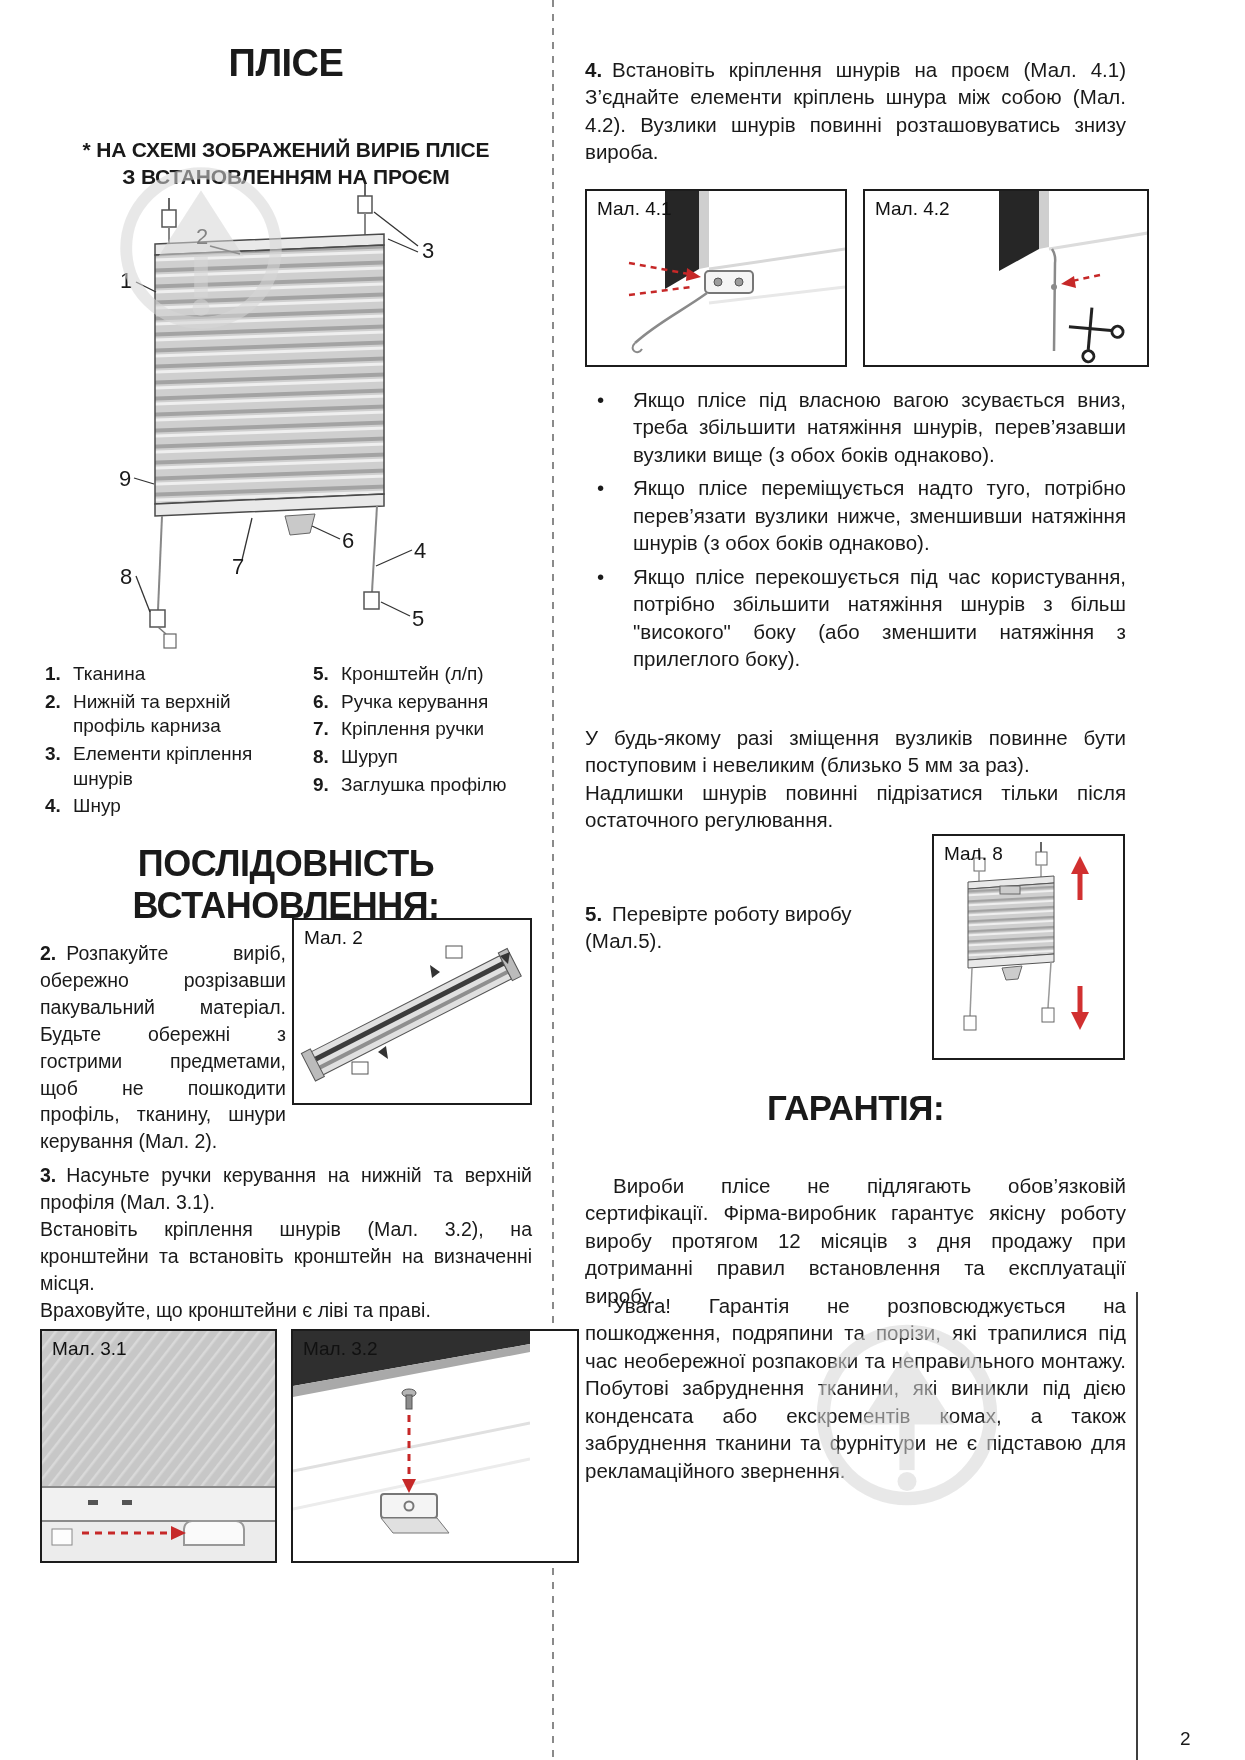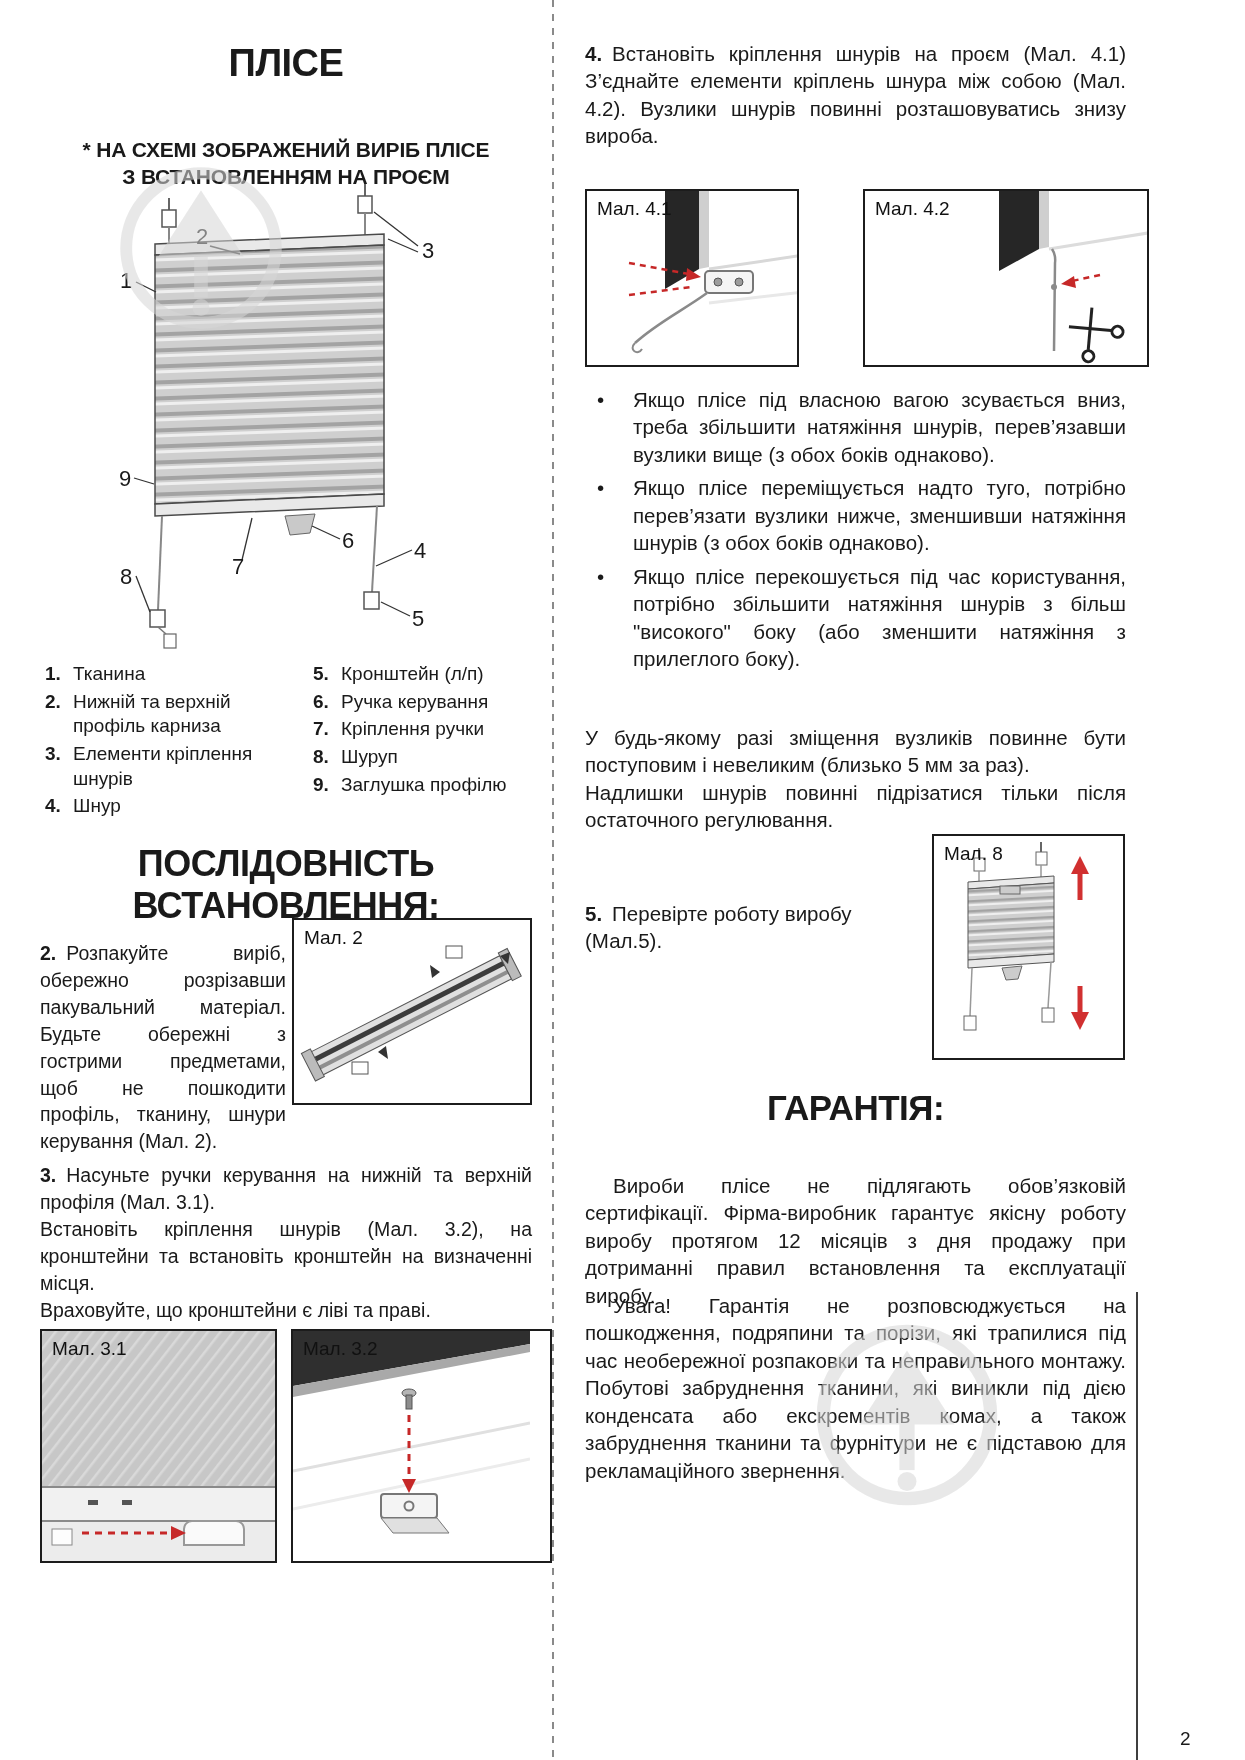--- a/index.html
+++ b/index.html
@@ -219,21 +219,21 @@
       <rect x="-12" y="156" width="257" height="34" rx="9" fill="#f1f1f1" stroke="#8a8a8a" stroke-width="2"></rect>
       <rect x="46" y="169" width="10" height="5" fill="#555"></rect>
       <rect x="80" y="169" width="10" height="5" fill="#555"></rect>
       <path d="M150 190 h44 a8 8 0 0 1 8 8 v16 h-60 v-16 a8 8 0 0 1 8 -8 z" fill="#fafafa" stroke="#999" stroke-width="2"></path>
       <rect x="10" y="198" width="20" height="16" fill="#fdfdfd" stroke="#888"></rect>
       <line x1="40" y1="202" x2="130" y2="202" stroke="#c62828" stroke-width="3" stroke-dasharray="7 6"></line>
       <polygon points="144,202 129,195 129,209" fill="#c62828"></polygon>
     </svg>
   </div>
 
-  <div class="figbox" style="left:291px; top:1329px; width:261px; height:234px;">
+  <div class="figbox" style="left:291px; top:1329px; width:288px; height:234px;">
     <div class="figlabel">Мал. 3.2</div>
     <svg width="237" height="230" viewBox="0 0 237 230">
       <rect width="237" height="230" fill="#fff"></rect>
       <polygon points="0,0 237,0 237,13 0,55" fill="#2f2f2f"></polygon>
       <polygon points="0,55 237,13 237,21 0,66" fill="#a9a9a9"></polygon>
       <line x1="0" y1="140" x2="237" y2="92" stroke="#e0e0e0" stroke-width="3"></line>
       <line x1="0" y1="178" x2="237" y2="128" stroke="#ececec" stroke-width="3"></line>
       <g>
         <ellipse cx="116" cy="62" rx="7" ry="4" fill="#b5b5b5" stroke="#555"></ellipse>
         <rect x="113" y="64" width="6" height="14" fill="#8d8d8d" stroke="#555"></rect>
@@ -241,25 +241,25 @@
       <line x1="116" y1="84" x2="116" y2="148" stroke="#c62828" stroke-width="3" stroke-dasharray="7 6"></line>
       <polygon points="116,162 109,148 123,148" fill="#c62828"></polygon>
       <g>
         <rect x="88" y="163" width="56" height="24" rx="3" fill="#f4f4f4" stroke="#777" stroke-width="2"></rect>
         <polygon points="88,187 144,187 156,202 100,202" fill="#e0e0e0" stroke="#777"></polygon>
         <circle cx="116" cy="175" r="4.5" fill="none" stroke="#777" stroke-width="2"></circle>
       </g>
     </svg>
   </div>
 
-  <div class="abs jt body-r" style="left:585px; top:40px; width:541px;">
+  <div class="abs jt body-r" style="left:585px; top:56px; width:541px;">
     <span class="stepnum">4.</span><span>Встановіть кріплення шнурів на проєм (Мал. 4.1) З’єднайте елементи кріплень шнура між собою (Мал. 4.2). Вузлики шнурів повинні розташовуватись знизу вироба.</span>
   </div>
 
-  <div class="figbox" style="left:585px; top:189px; width:214px; height:178px;">
+  <div class="figbox" style="left:585px; top:189px; width:262px; height:178px;">
     <div class="figlabel">Мал. 4.1</div>
     <svg width="258" height="174" viewBox="0 0 258 174">
       <rect width="258" height="174" fill="#fff"></rect>
       <polygon points="78,0 112,0 112,78 78,98" fill="#262626"></polygon>
       <polygon points="112,0 122,0 122,76 112,78" fill="#cfcfcf"></polygon>
       <line x1="122" y1="78" x2="258" y2="58" stroke="#d8d8d8" stroke-width="3"></line>
       <line x1="122" y1="112" x2="258" y2="96" stroke="#e8e8e8" stroke-width="3"></line>
       <g>
         <rect x="118" y="80" width="48" height="22" rx="4" fill="#f5f5f5" stroke="#777" stroke-width="2"></rect>
         <circle cx="131" cy="91" r="4" fill="#9c9c9c" stroke="#555"></circle>

